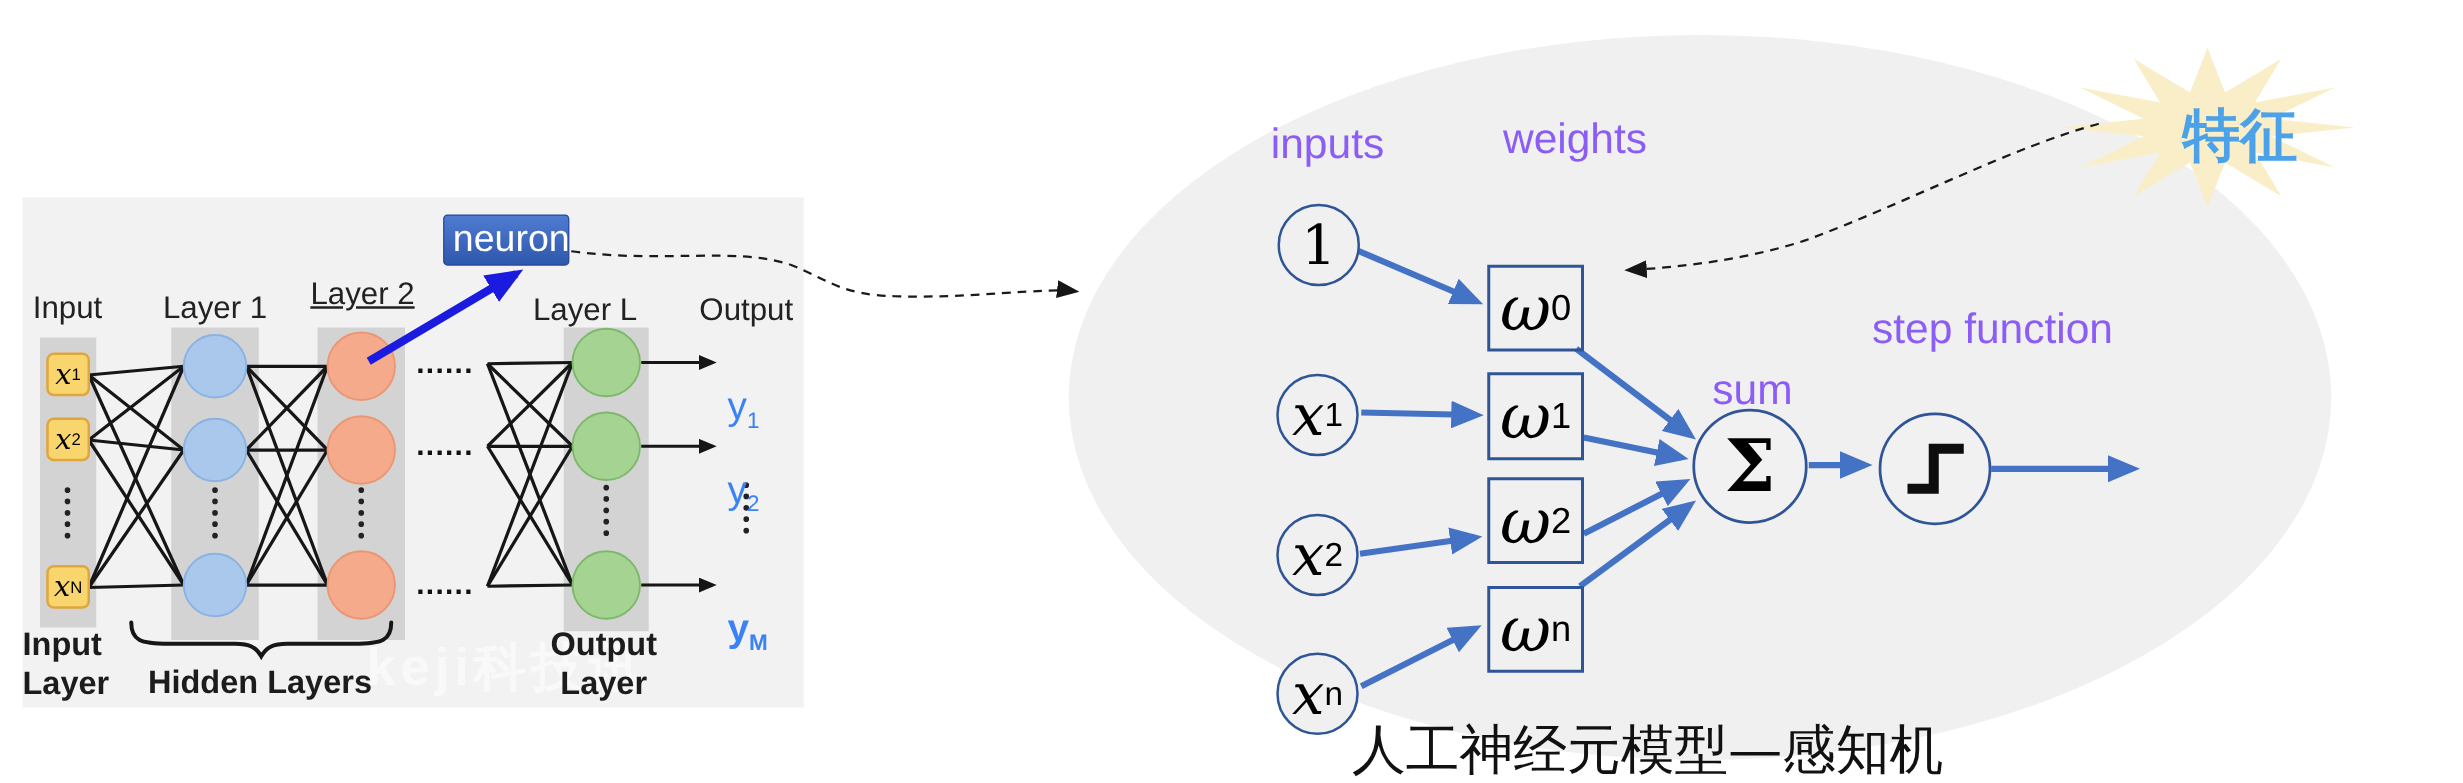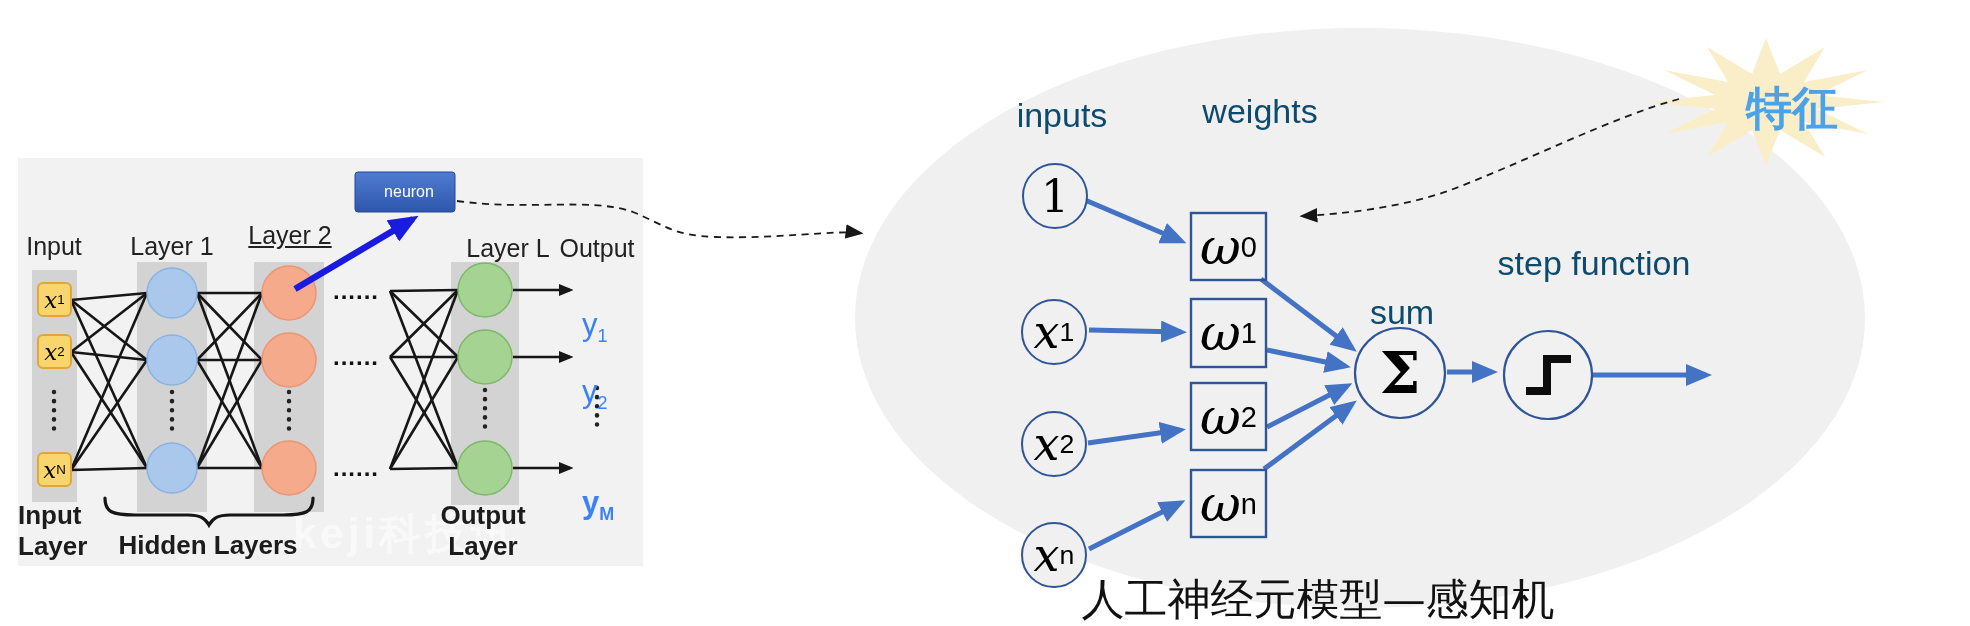--- a/index.html
+++ b/index.html
@@ -9,21 +9,21 @@
   .t{position:absolute;color:#1c1c1c;white-space:pre-line;}
   .ctr{transform:translateX(-50%);text-align:center;}
   .hdr{font-size:25px;color:#222;}
   .bold{font-weight:bold;}
   .fbox{position:absolute;display:flex;align-items:center;justify-content:center;}
   .mi{font-family:"DejaVu Serif",serif;font-style:italic;}
   .serif{font-family:"DejaVu Serif",serif;}
   sub{font-size:58%;font-style:normal;line-height:0;}
   .ylab{font-size:31px;color:#3b82f6;}
   .dots6{font-size:24px;font-weight:bold;letter-spacing:1px;color:#111;}
-  .phdr{font-size:34px;color:#0c4a6e;}
+  .phdr{font-size:34px;color:#8b5cf6;}
   .wm{font-size:42px;font-weight:bold;color:rgba(255,255,255,0.55);letter-spacing:4px;}
 </style>
 </head>
 <body>
 
 <div id="stage">
 
 <svg width="1970" height="626" viewBox="0 0 1970 626">
   <defs>
     <linearGradient id="gradN" x1="0" y1="0" x2="0" y2="1">
@@ -163,21 +163,21 @@
   <polygon fill="#FAEEC9" points="1884,102 1817,109 1868,134 1804,122 1825,157 1780,130 1766,166 1752,130 1707,157 1728,122 1664,134 1715,109 1648,102 1715,95 1664,70 1728,82 1707,47 1752,74 1766,38 1780,74 1825,47 1804,82 1868,70 1817,95"></polygon>
 
   <path d="M1679,99 C1612,117 1523,163 1448,191 C1402,207 1345,214 1303,216" fill="none" stroke="#1a1a1a" stroke-width="1.8" stroke-dasharray="7 5.5" marker-end="url(#mkd)"></path>
 </svg>
 
 <div class="t wm" style="left:293px;top:506px;">keji科技讯</div>
 
 <div class="t hdr ctr" style="left:54px;top:232px;">Input</div>
 <div class="t hdr ctr" style="left:172px;top:232px;">Layer 1</div>
 <div class="t hdr ctr" style="left:290px;top:221px;text-decoration:underline;">Layer 2</div>
-<div class="t hdr ctr" style="left:508px;top:234px;">Layer L</div>
+<div class="t hdr ctr" style="left:468px;top:234px;">Layer L</div>
 <div class="t hdr ctr" style="left:597px;top:234px;">Output</div>
 
 <div class="fbox" style="left:38px;top:283px;width:33px;height:33px;font-size:23px;">
   <span class="mi">x</span>
       <sub>1</sub>
 </div>
 <div class="fbox" style="left:38px;top:335px;width:33px;height:33px;font-size:23px;">
   <span class="mi">x</span>
       <sub>2</sub>
 </div>
@@ -199,21 +199,21 @@
 <div class="t ylab" style="left:582px;top:449px;font-weight:bold;">
   <span>y</span><sub>M</sub>
 </div>
 
 <div class="t bold" style="left:18px;top:500px;font-size:26px;line-height:1.2;">Input
 Layer</div>
 <div class="t bold ctr" style="left:208px;top:530px;font-size:26px;">Hidden Layers</div>
 <div class="t bold ctr" style="left:483px;top:500px;font-size:26px;line-height:1.2;">Output
 Layer</div>
 
-<div class="fbox" style="left:355px;top:172px;width:108px;height:40px;color:#fff;font-size:16px;">neuron</div>
+<div class="fbox" style="left:355px;top:172px;width:108px;height:40px;color:#fff;font-size:30px;">neuron</div>
 
 <div class="t phdr ctr" style="left:1062px;top:96px;">inputs</div>
 <div class="t phdr ctr" style="left:1260px;top:92px;">weights</div>
 <div class="t phdr ctr" style="left:1402px;top:246px;margin-top:47px;">sum</div>
 <div class="t phdr ctr" style="left:1594px;top:244px;">step function</div>
 
 <div class="fbox serif" style="left:1023px;top:164px;width:64px;height:64px;font-size:44px;">1</div>
 
 <div class="fbox" style="left:1022px;top:300px;width:64px;height:64px;font-size:46px;">
   <span class="mi">x</span>

